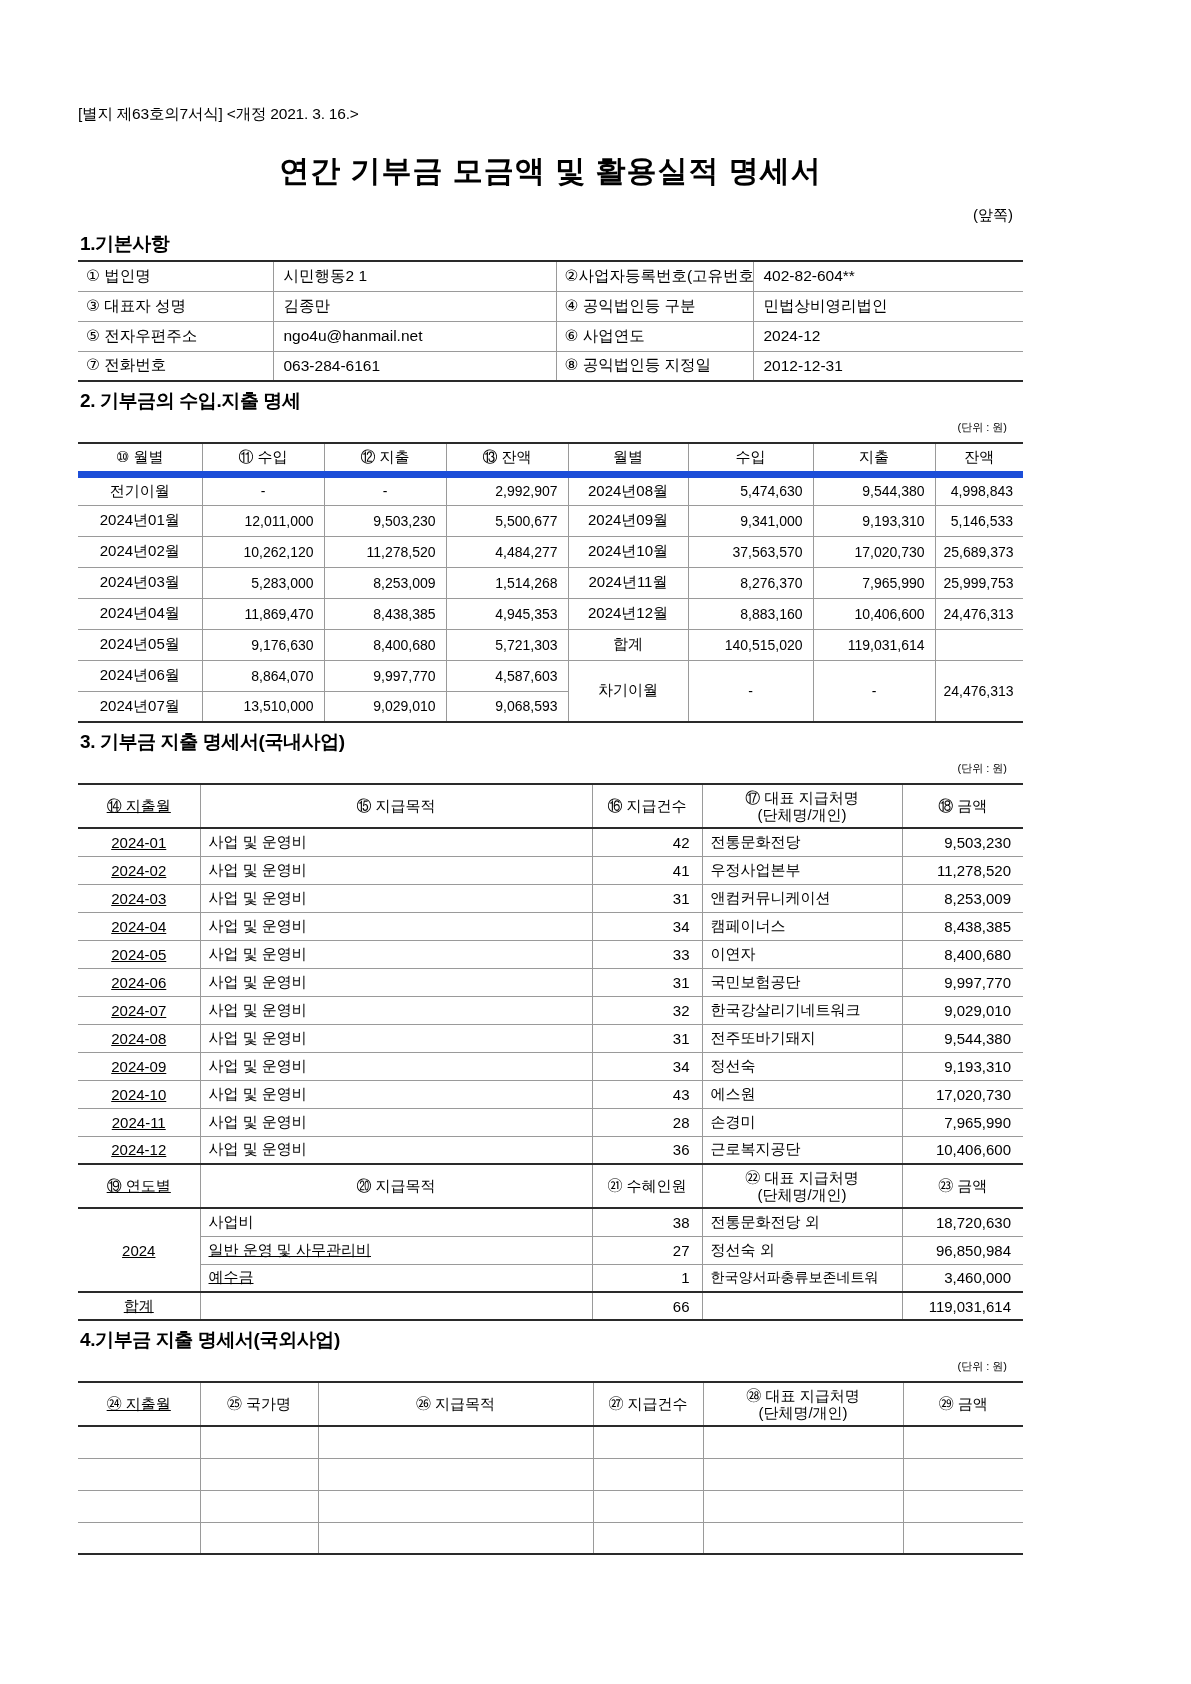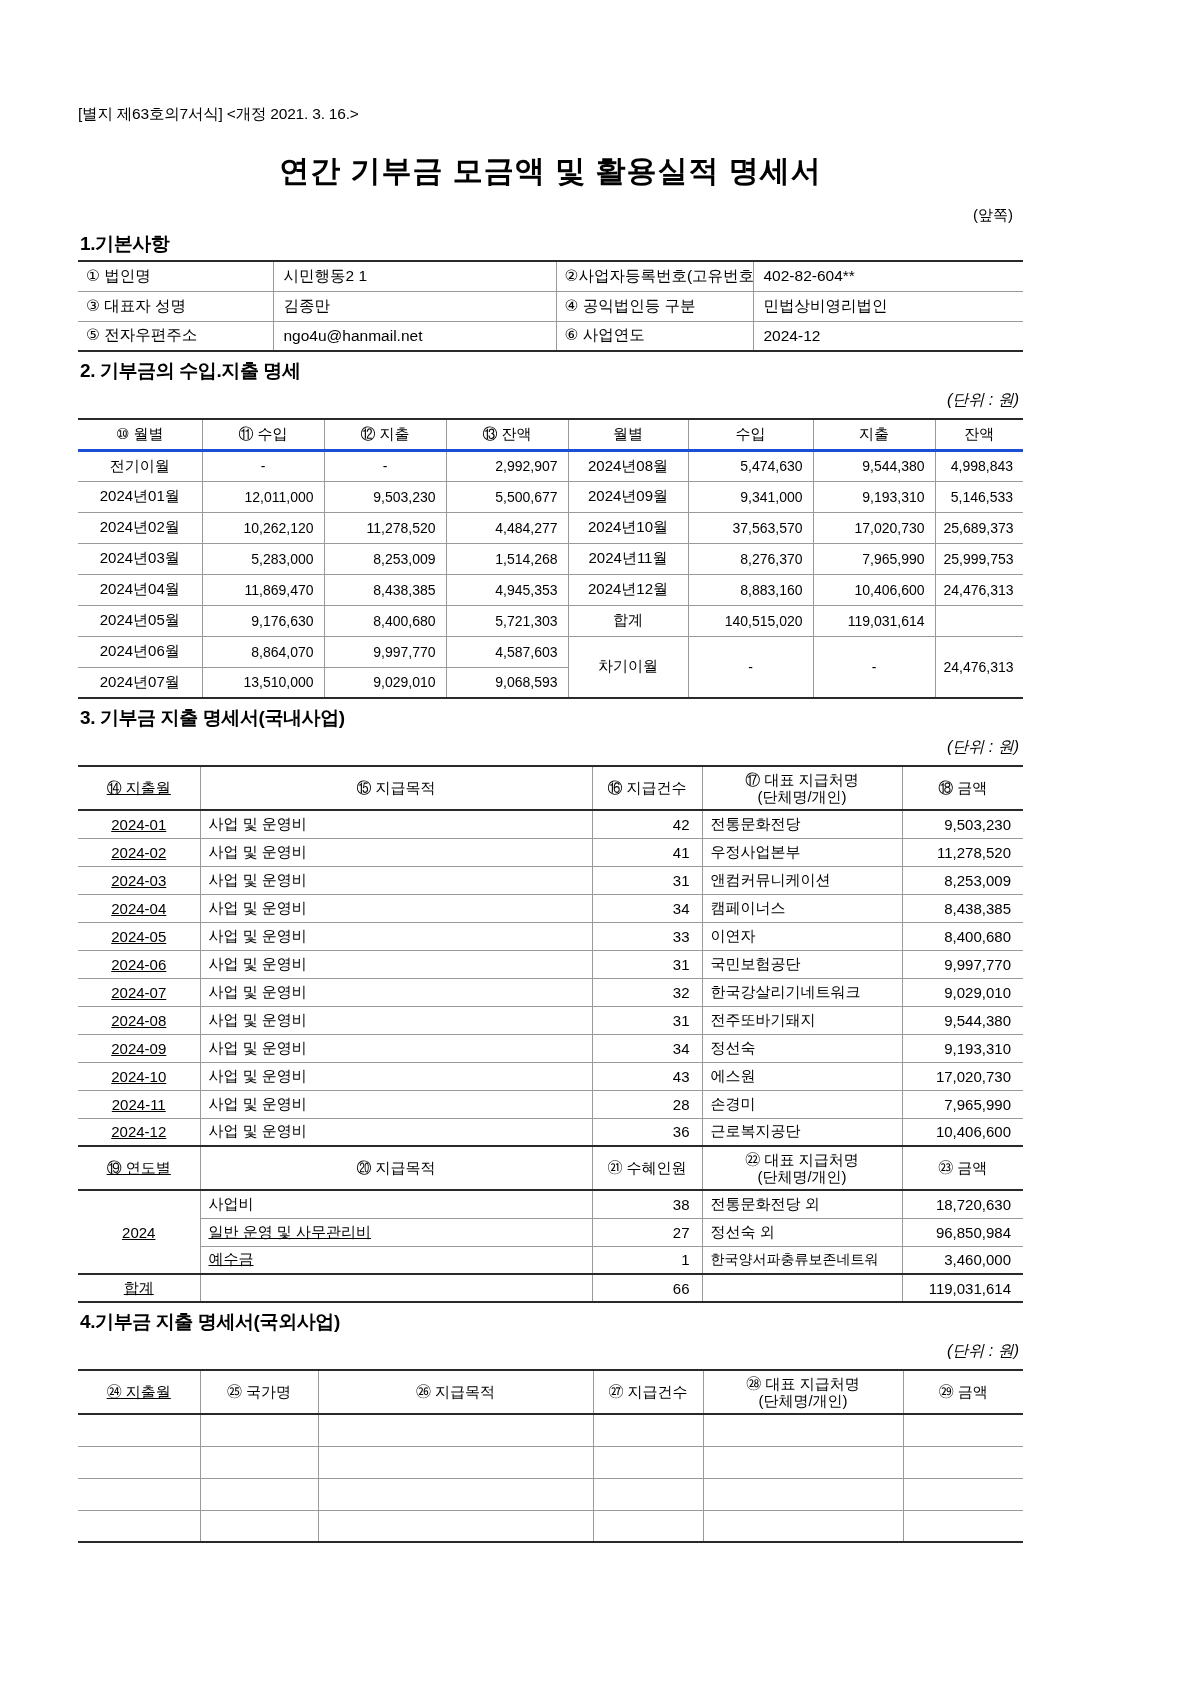--- a/index.html
+++ b/index.html
@@ -44,23 +44,22 @@
 
   
   .sec-head {
     font-size: 19px;
     font-weight: bold;
     letter-spacing: -0.4px;
     margin: 6px 0 3px 2px;
   }
   .unit-note {
     text-align: right;
-    font-size: 16px;
-    margin: 6px 4px 7px 0;
-    font-style: italic;
+    font-size: 11px;
+    margin: 6px 16px 7px 0;
   }
 
   
   table {
     width: 100%;
     border-collapse: collapse;
     table-layout: fixed;
     font-size: 14.5px;
   }
   table td, table th {
@@ -98,21 +97,21 @@
     border-bottom: 1px solid #9a9a9a;
     font-size: 14px;
   }
   #monthly-table tr:first-child td { border-top: none; }
   #monthly-table td:first-child { border-left: none; }
   #monthly-table td:last-child { border-right: none; }
   #monthly-table td.hd { text-align: center; font-size: 15px; }
   #monthly-table td.mon { text-align: center; font-size: 15px; }
   #monthly-table td.num { text-align: right; padding-right: 10px; }
   #monthly-table td.dash { text-align: center; }
-  #monthly-table tr.hdr-row td { border-bottom: 3px solid #1d4ed8; }
+  #monthly-table tr.hdr-row td { border-bottom: 7px solid #1d4ed8; }
 
   
   .detail-table { border-top: 2px solid #2a2a2a; border-bottom: 2px solid #2a2a2a; }
   .detail-table td {
     height: 28px;
     border-left: 1px solid #9a9a9a;
     border-right: 1px solid #9a9a9a;
     border-top: 1px solid #9a9a9a;
     border-bottom: 1px solid #9a9a9a;
     font-size: 15px;
@@ -165,20 +164,26 @@
         <td class="lbl">③ 대표자 성명</td>
         <td class="val sep-l">김종만</td>
         <td class="lbl sep-l">④ 공익법인등 구분</td>
         <td class="val sep-l">민법상비영리법인</td>
       </tr>
       <tr>
         <td class="lbl">⑤ 전자우편주소</td>
         <td class="val sep-l">ngo4u@hanmail.net</td>
         <td class="lbl sep-l">⑥ 사업연도</td>
         <td class="val sep-l">2024-12</td>
+      </tr>
+      <tr>
+        <td class="lbl">⑦ 전화번호</td>
+        <td class="val sep-l">063-284-6161</td>
+        <td class="lbl sep-l">⑧ 공익법인등 지정일</td>
+        <td class="val sep-l">2012-12-31</td>
       </tr>
     </tbody>
   </table>
 
   <div class="sec-head">2. 기부금의 수입.지출 명세</div>
   <div class="unit-note">(단위 : 원)</div>
   <table id="monthly-table">
     <colgroup>
       <col style="width:124px">
         <col style="width:122px">

